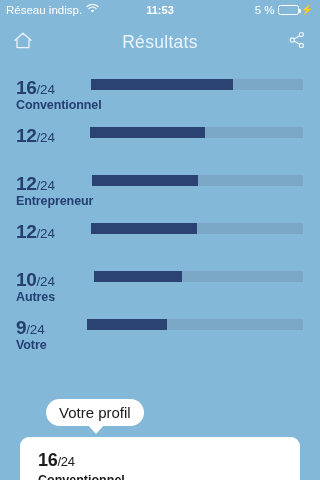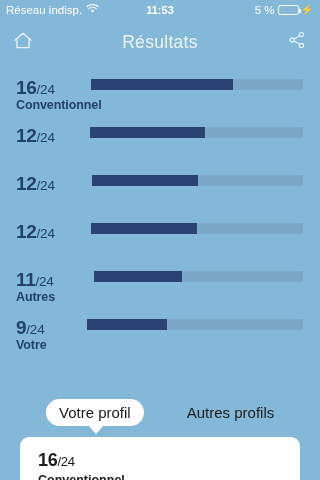--- a/index.html
+++ b/index.html
@@ -185,38 +185,39 @@
     <div class="bar-track" style="left:90px;">
       <div class="bar-fill" style="width:54%"></div>
     </div>
   </div>
 
   <div class="row">
     <div class="row-score">
       <span class="score-num">12</span>
       <span class="score-den">/24</span>
     </div>
+    <div class="row-label">Entrepreneur</div>
     <div class="bar-track" style="left:92px;">
       <div class="bar-fill" style="width:50%"></div>
     </div>
   </div>
 
   <div class="row">
     <div class="row-score">
       <span class="score-num">12</span>
       <span class="score-den">/24</span>
     </div>
     <div class="bar-track" style="left:91px;">
       <div class="bar-fill" style="width:50%"></div>
     </div>
   </div>
 
   <div class="row">
     <div class="row-score">
-      <span class="score-num">11</span>
+      <span class="score-num">10</span>
       <span class="score-den">/24</span>
     </div>
     <div class="row-label">Autres</div>
     <div class="bar-track" style="left:94px;">
       <div class="bar-fill" style="width:42%"></div>
     </div>
   </div>
 
   <div class="row">
     <div class="row-score">
@@ -226,21 +227,20 @@
     <div class="row-label">Votre</div>
     <div class="bar-track" style="left:87px;">
       <div class="bar-fill" style="width:37%"></div>
     </div>
   </div>
 
 </div>
 
 <div class="tabs">
   <div class="tab active">Votre profil</div>
-  <div class="tab">Autres profils</div>
 </div>
 
 <div class="card">
   <div class="card-score">
     <span class="score-num">16</span>
     <span class="score-den">/24</span>
   </div>
   <div class="card-label">Conventionnel</div>
 </div>
 

